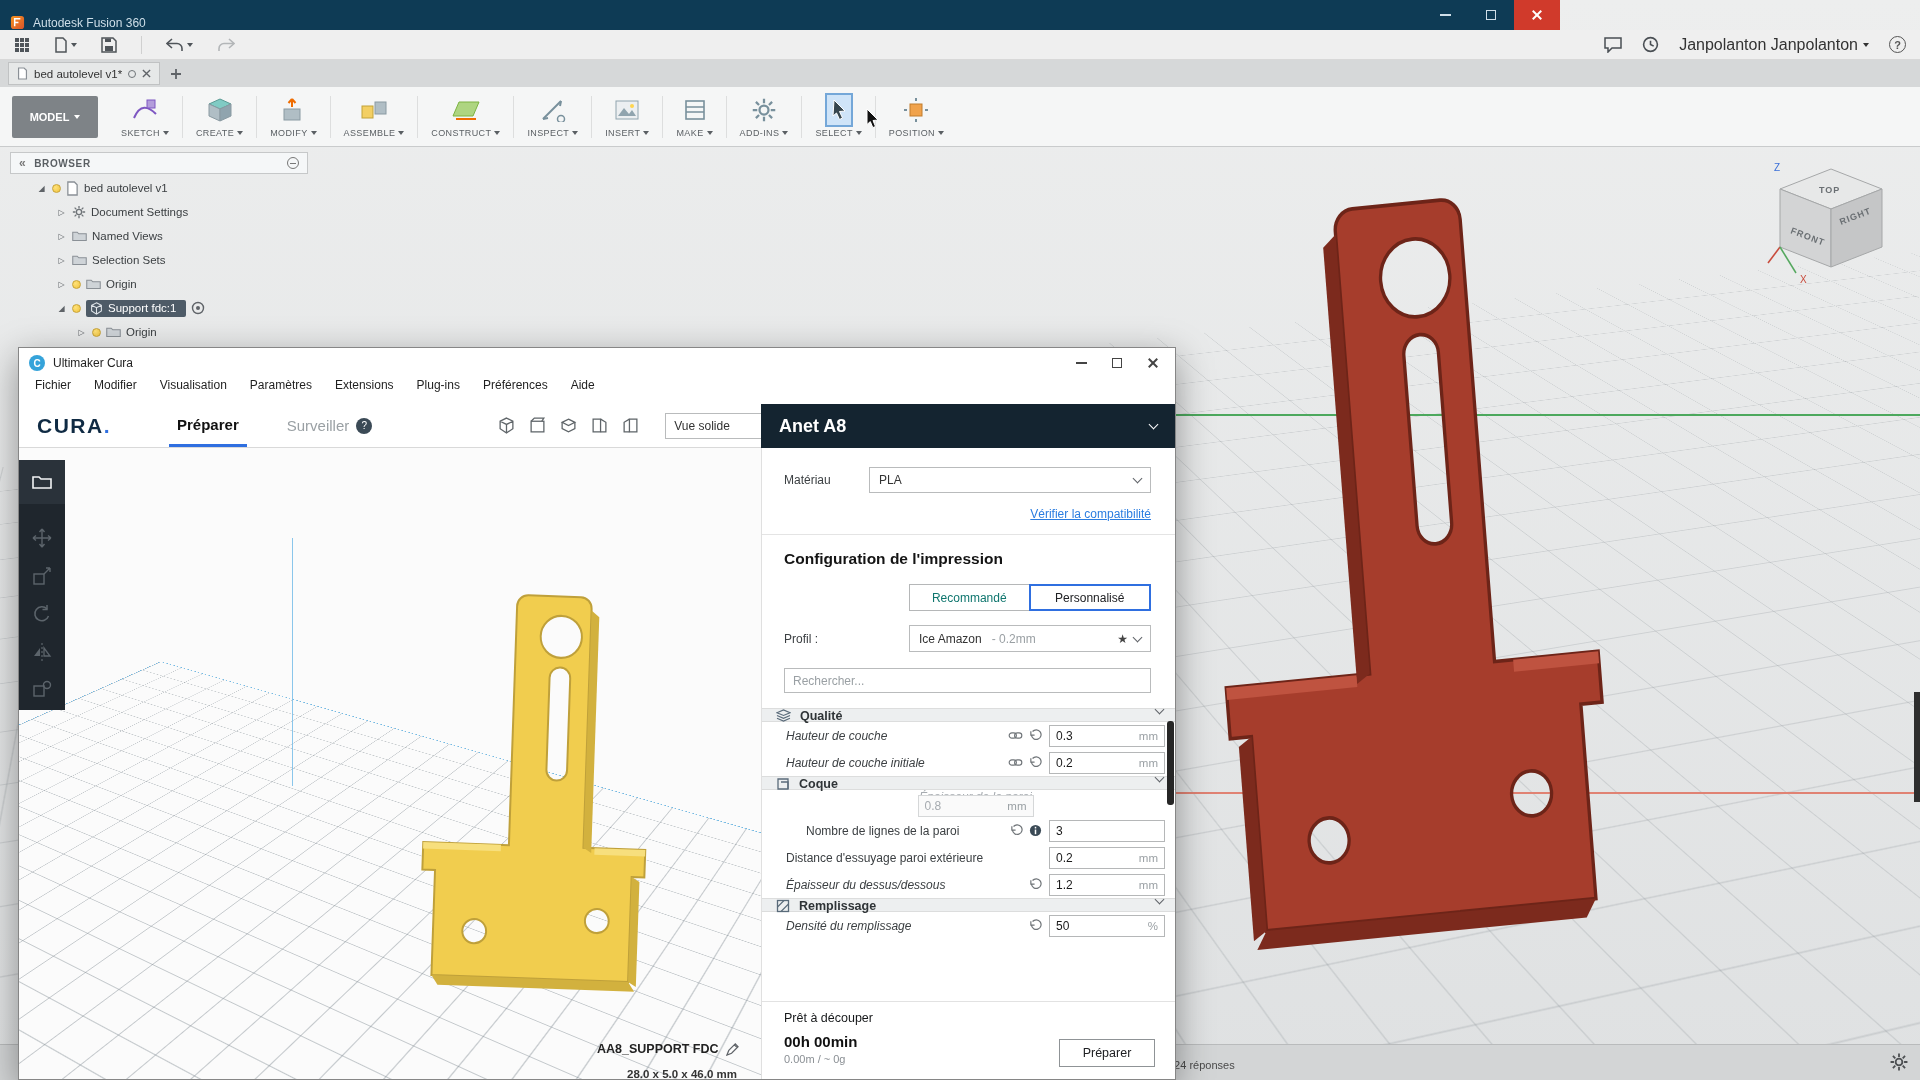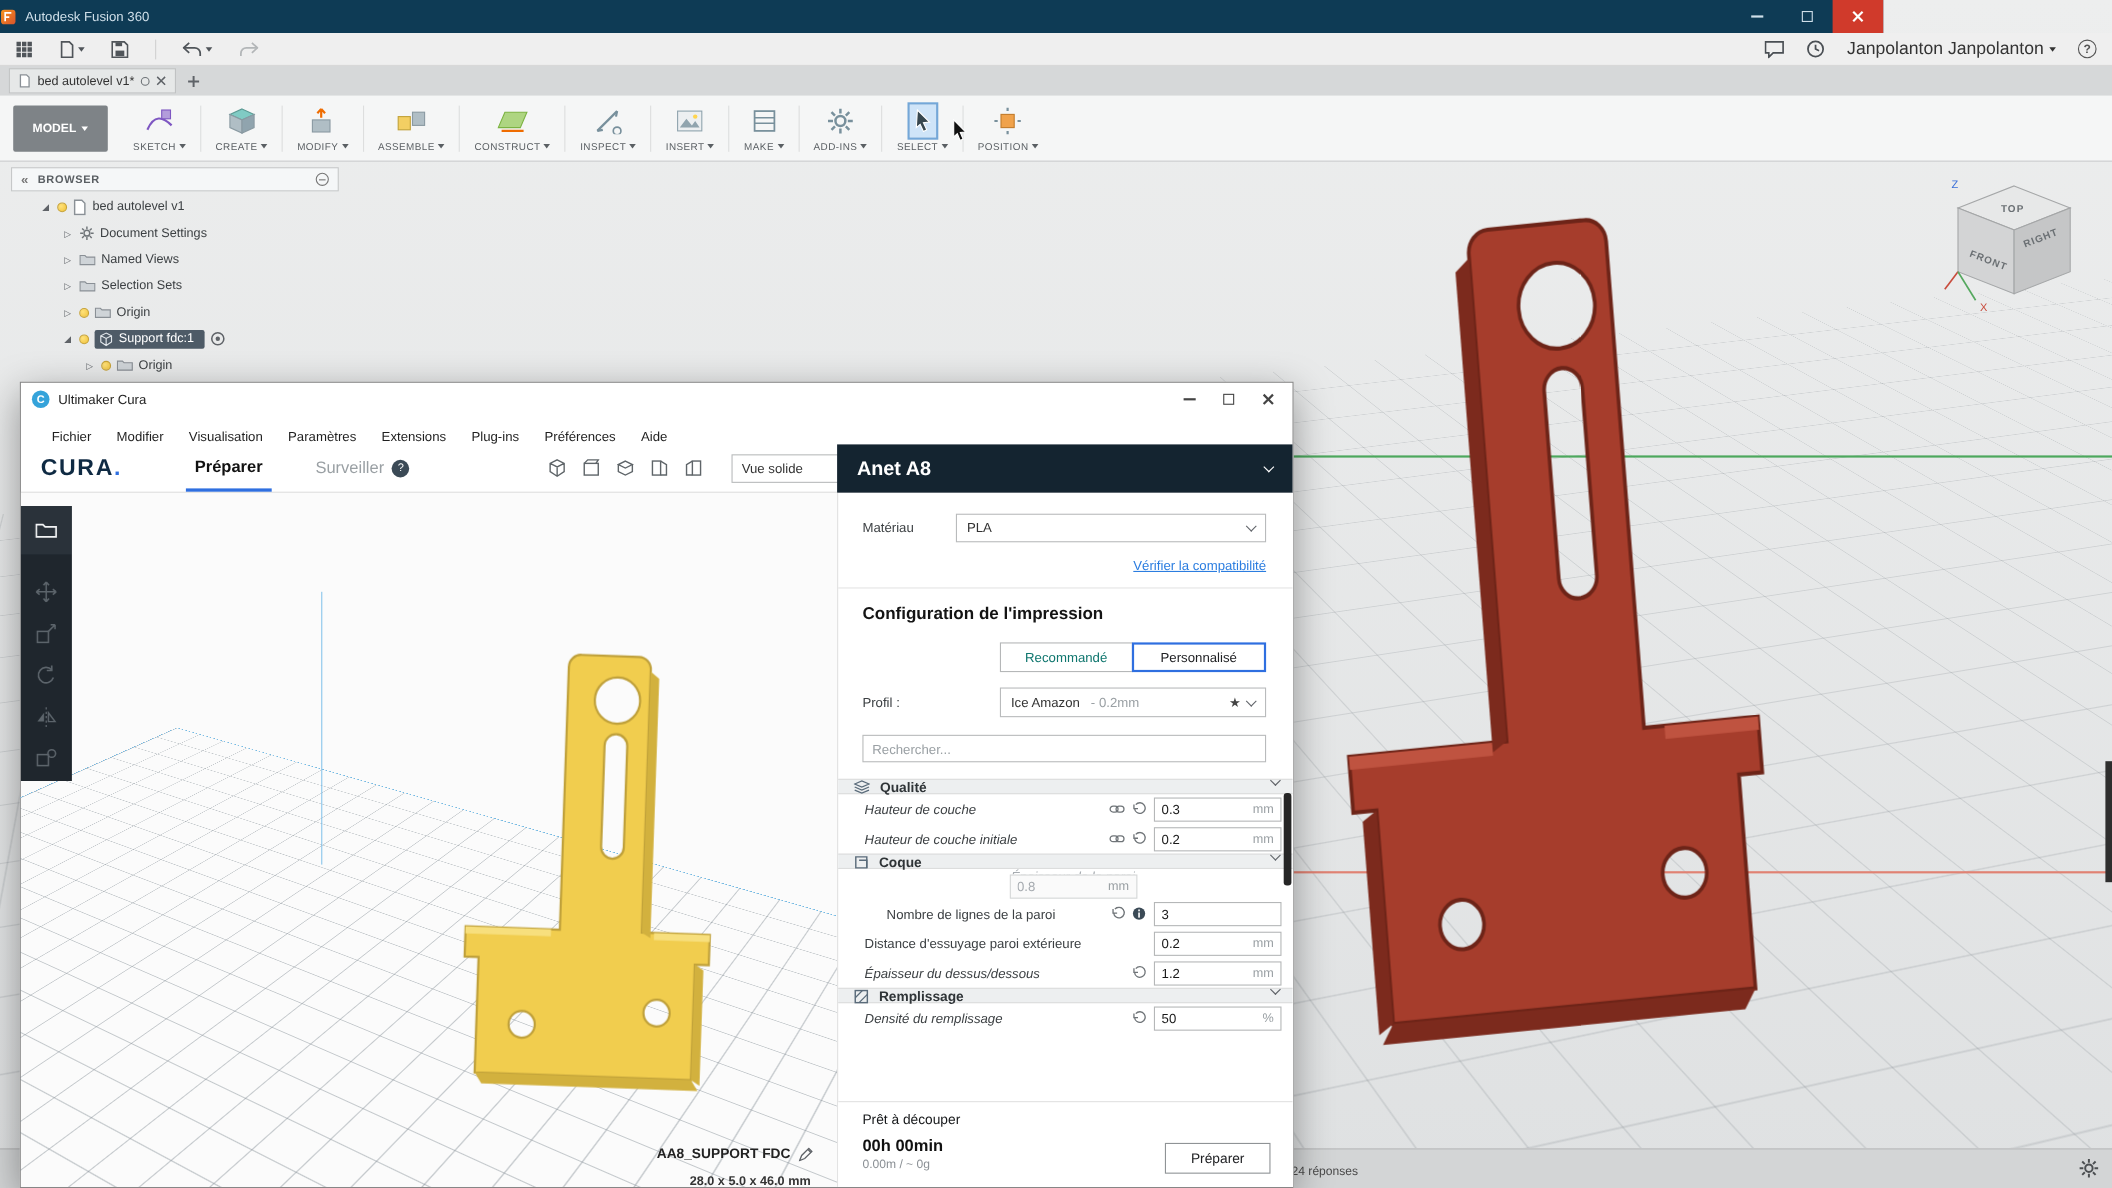--- a/index.html
+++ b/index.html
@@ -2,21 +2,21 @@
 <html><head>
 <meta charset="utf-8">
 <style>
   * { margin:0; padding:0; box-sizing:border-box; }
   body { font-family:"Liberation Sans", sans-serif; background:#222; }
   .screen { position:relative; width:1920px; height:1080px; overflow:hidden; background:linear-gradient(#edeeee,#dfe1e2); }
   .ab { position:absolute; }
   svg { display:block; }
 
   
-  .f-title { position:absolute; left:0; top:0; width:1712px; height:30px; background:#0e3b55; display:flex; align-items:center; padding-left:0; z-index:5;}
+  .f-title { position:absolute; left:0; top:0; width:1560px; height:30px; background:#0e3b55; display:flex; align-items:flex-end; padding-left:10px; z-index:5;}
   .f-title .t { color:#cfdfe9; font-size:12px; margin-left:8px; }
   .wbtns { margin-left:auto; display:flex; height:100%; }
   .wbtn { width:46px; height:100%; display:flex; align-items:center; justify-content:center; }
   .glyph-min { width:11px; height:2px; background:#cfdfe9; }
   .glyph-max { width:10px; height:10px; border:1.5px solid #cfdfe9; }
   .glyph-x { position:relative; width:12px; height:12px; }
   .glyph-x::before,.glyph-x::after { content:""; position:absolute; left:5px; top:0; width:2px; height:12px; background:#fff; }
   .glyph-x::before { transform:rotate(45deg);} .glyph-x::after { transform:rotate(-45deg);}
   .wbtn.close { background:#d03a2b; }
   .glyph-x.dark::before,.glyph-x.dark::after { background:#444; }
@@ -71,21 +71,21 @@
   .gearbtn { position:absolute; right:12px; top:8px; color:#4c4f52; }
   .edge-scroll { position:absolute; right:0; top:545px; width:6px; height:110px; background:#2e2e2e; }
 
   
   .cura { position:absolute; left:18px; top:347px; width:1158px; height:733px; background:#fff; border:1px solid #868686; box-shadow:0 10px 34px rgba(0,0,0,.38); z-index:20; }
   .c-title { height:30px; display:flex; align-items:center; padding:0 4px 0 10px; gap:8px; }
   .c-title .t { font-size:12px; color:#222; }
   .c-logo { width:16px; height:16px; border-radius:50%; background:#35a3da; color:#fff; font-size:10px; font-weight:bold; display:flex; align-items:center; justify-content:center; }
   .cwbtn { width:36px; height:30px; display:flex; align-items:center; justify-content:center; color:#444; }
   .glyph-min.d { background:#444; } .glyph-max.d { border-color:#444; }
-  .c-menu { height:26px; display:flex; align-items:flex-end; gap:23px; padding:0 16px; font-size:12px; color:#1f1f1f;margin-left:12px; }
+  .c-menu { height:26px; display:flex; align-items:flex-start; gap:23px; padding:0 16px; font-size:12px; color:#1f1f1f; }
   .c-header { position:relative; height:44px; border-bottom:1px solid #d9d9d9; display:flex; align-items:center; }
   .wordmark { margin-left:18px; font-size:21px; font-weight:bold; color:#0f2a43; letter-spacing:1.5px; }
   .wordmark .dot { color:#2f6fe0; }
   .ctab { font-size:15px; height:100%; display:flex; align-items:center; padding:0 8px; }
   .ctab.active { font-weight:bold; color:#111; border-bottom:3px solid #2f6fe0; }
   .ctab.idle { color:#9aa0a4; gap:7px; }
   .badge { width:16px; height:16px; border-radius:50%; background:#3b4a56; color:#fff; font-size:10px; display:flex; align-items:center; justify-content:center; }
   .view-icons { margin-left:118px; display:flex; gap:14px; color:#5f6569; }
   .vue-select { margin-left:26px; width:120px; height:26px; border:1px solid #b9bbbc; background:#fff; display:flex; align-items:center; justify-content:space-between; padding:0 8px; font-size:12px; color:#333; }
   .chev { width:7px; height:7px; border-right:1.6px solid #5f6368; border-bottom:1.6px solid #5f6368; transform:rotate(45deg); margin-top:-3px; }

